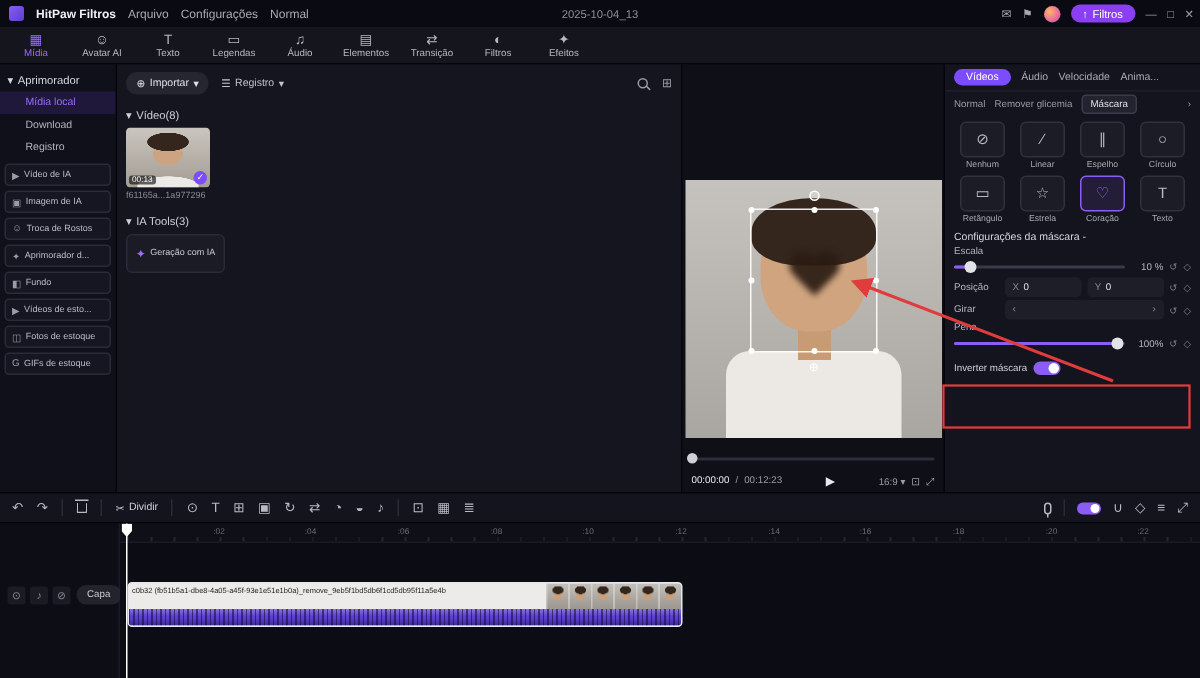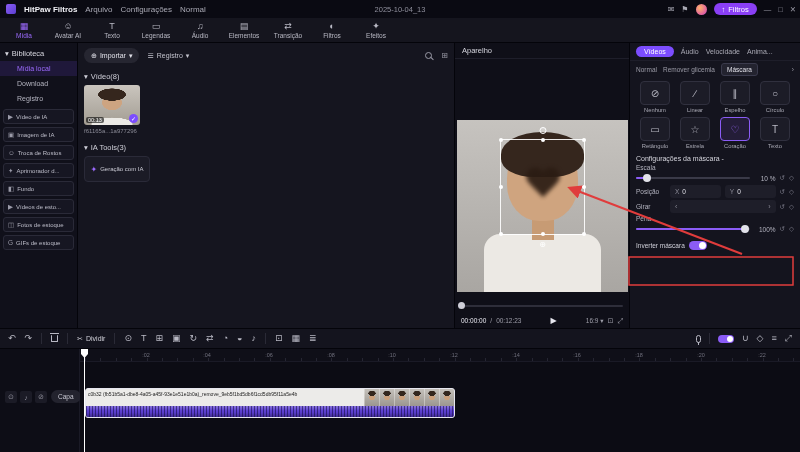--- a/index.html
+++ b/index.html
@@ -200,21 +200,21 @@
     </div>
   <div class="rtab">
       <span class="g">✦</span>
       <span class="l">Efeitos</span>
     </div>
 </nav>
 
 <aside id="sidebar">
   <div class="sb-h">
     <span>▾</span>
-    <span>Biblioteca</span>
+    <span>Aprimorador</span>
   </div>
   <div class="sb-item active">Mídia local</div>
   <div class="sb-item">Download</div>
   <div class="sb-item">Registro</div>
   <div class="sb-tool">
       <span class="g">▶</span>
       <span>Vídeo de IA</span>
     </div>
   <div class="sb-tool">
       <span class="g">▣</span>
@@ -276,21 +276,20 @@
     <span>▾</span>
     <span>IA Tools(3)</span>
   </div>
   <div class="ai-card">
     <span class="g">✦</span>
     <span>Geração com IA</span>
   </div>
 </section>
 
 <section id="preview">
-  <div class="pv-header">Aparelho</div>
   <div class="video-frame">
     <div class="p-torso"></div>
     <div class="p-neck"></div>
     <div class="p-head"></div>
     <div class="p-hair"></div>
     <div class="mask-wrap">
         <div class="heart"></div>
       </div>
     <div class="sel">
       <span class="h tl"></span>

